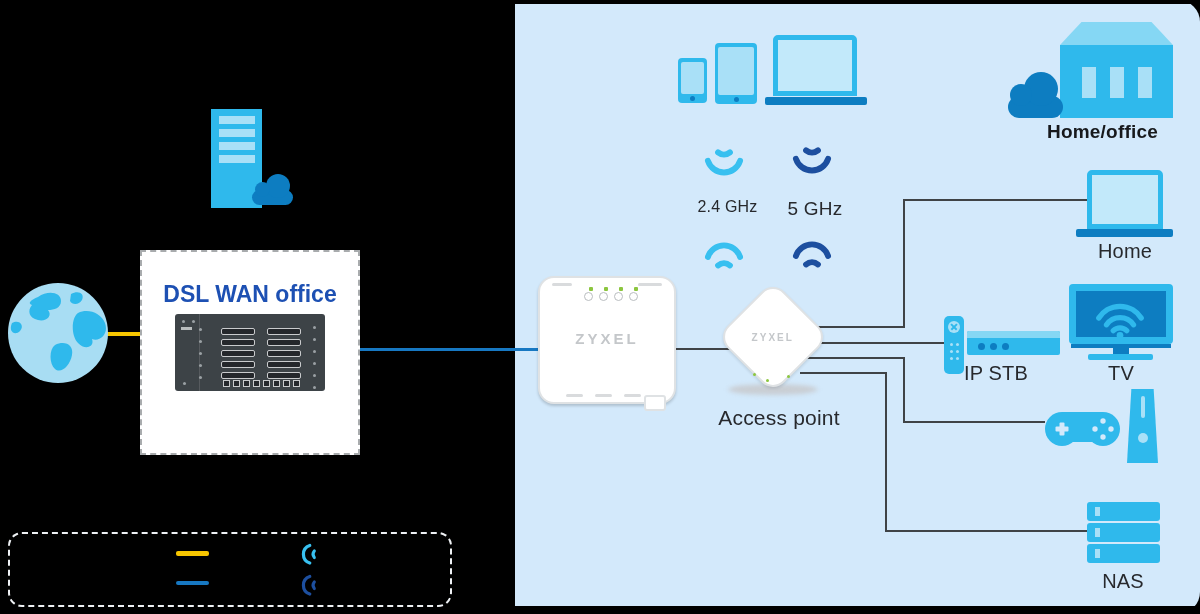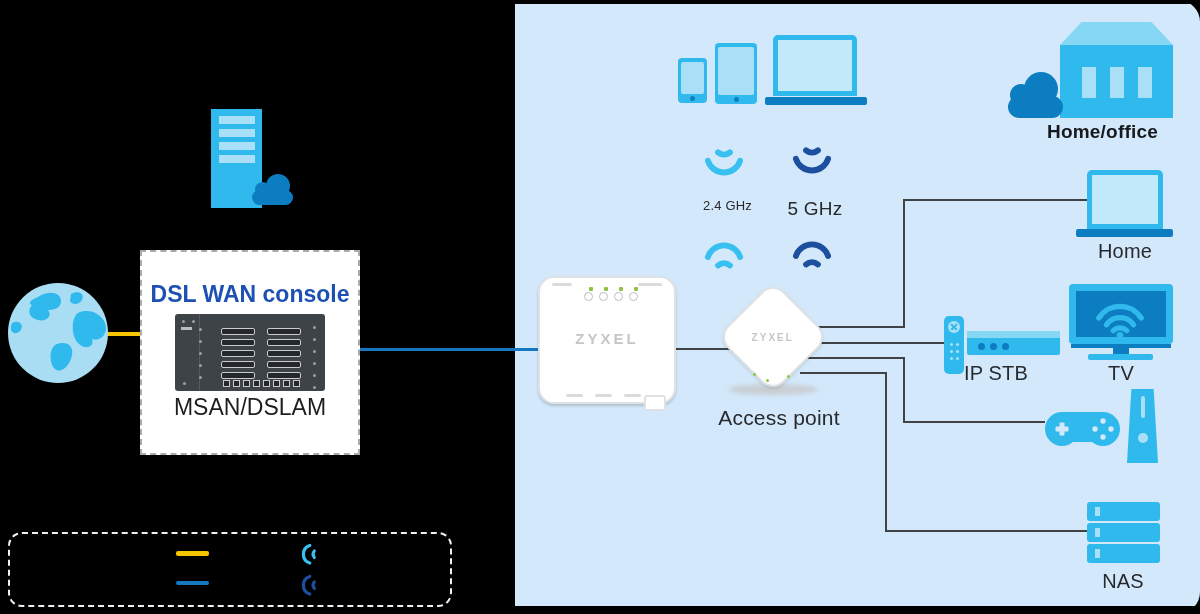--- a/index.html
+++ b/index.html
@@ -159,21 +159,21 @@
     <g clip-path="url(#gclip)" fill="var(--cyan)">
       <path d="M30 14 C40 7 53 9 53 18 C53 25 46 27 40 27 C45 33 38 39 30 37 C21 35 19 28 24 22 C19 20 23 17 30 14 Z"></path>
       <path d="M63 11 C70 7 77 10 74 17 C71 22 64 22 62 18 Z"></path>
       <path d="M70 30 C80 25 93 30 97 40 C101 51 92 59 84 56 C87 65 76 67 70 60 C63 53 63 35 70 30 Z"></path>
       <path d="M47 62 C57 57 66 62 64 72 C62 83 53 91 47 86 C41 81 41 66 47 62 Z"></path>
       <path d="M4 40 C11 36 17 42 12 48 C7 53 0 49 4 40 Z"></path>
     </g>
   </svg>
 
   <div class="wanbox"></div>
-  <div class="wan-title">DSL WAN console</div>
+  <div class="wan-title">DSL WAN office</div>
   <div class="rack">
     <div class="rack-rail"></div>
     <div class="rack-brand"></div>
     <div class="rack-screws"></div>
     <div class="slot-grid">
       <div class="slot"></div>
         <div class="slot"></div>
       <div class="slot"></div>
         <div class="slot"></div>
       <div class="slot"></div>
@@ -187,21 +187,20 @@
       <div class="sq"></div>
         <div class="sq"></div>
       <div class="sq"></div>
         <div class="sq"></div>
       <div class="sq"></div>
         <div class="sq"></div>
       <div class="sq"></div>
         <div class="sq"></div>
     </div>
   </div>
-  <div class="wan-device">MSAN/DSLAM</div>
 
   <div class="legend"></div>
   <div class="leg-seg" style="left:176px;top:551px;width:33px;height:5px;background:var(--yellow);"></div>
   <div class="leg-seg" style="left:176px;top:581px;width:33px;height:4px;background:var(--blue-line);"></div>
   <svg class="wifi-ico light left" style="left:295px;top:545px;" width="24" viewBox="0 0 52 40">
     <path d="M7 26 A20 20 0 0 1 45 26"></path>
       <path d="M19 36 A11 11 0 0 1 33 36"></path>
   </svg>
   <svg class="wifi-ico dark left" style="left:295px;top:576px;" width="24" viewBox="0 0 52 40">
     <path d="M7 26 A20 20 0 0 1 45 26"></path>
@@ -245,21 +244,21 @@
   <div class="laptop-base" style="left:765px;top:97px;width:102px;height:8px;"></div>
 
   <svg class="wifi-ico light down" style="left:702px;top:149px;" width="44" viewBox="0 0 52 40">
     <path d="M7 26 A20 20 0 0 1 45 26"></path>
       <path d="M19 36 A11 11 0 0 1 33 36"></path>
   </svg>
   <svg class="wifi-ico dark down" style="left:790px;top:147px;" width="44" viewBox="0 0 52 40">
     <path d="M7 26 A20 20 0 0 1 45 26"></path>
       <path d="M19 36 A11 11 0 0 1 33 36"></path>
   </svg>
-  <div class="lbl" style="left:675px;top:198px;width:105px;font-size:13px;">2.4 GHz</div>
+  <div class="lbl" style="left:675px;top:198px;width:105px;font-size:16px;">2.4 GHz</div>
   <div class="lbl" style="left:770px;top:198px;width:90px;font-size:19px;">5 GHz</div>
   <svg class="wifi-ico light" style="left:702px;top:235px;" width="44" viewBox="0 0 52 40">
     <path d="M7 26 A20 20 0 0 1 45 26"></path>
       <path d="M19 36 A11 11 0 0 1 33 36"></path>
   </svg>
   <svg class="wifi-ico dark" style="left:790px;top:234px;" width="44" viewBox="0 0 52 40">
     <path d="M7 26 A20 20 0 0 1 45 26"></path>
       <path d="M19 36 A11 11 0 0 1 33 36"></path>
   </svg>
 

